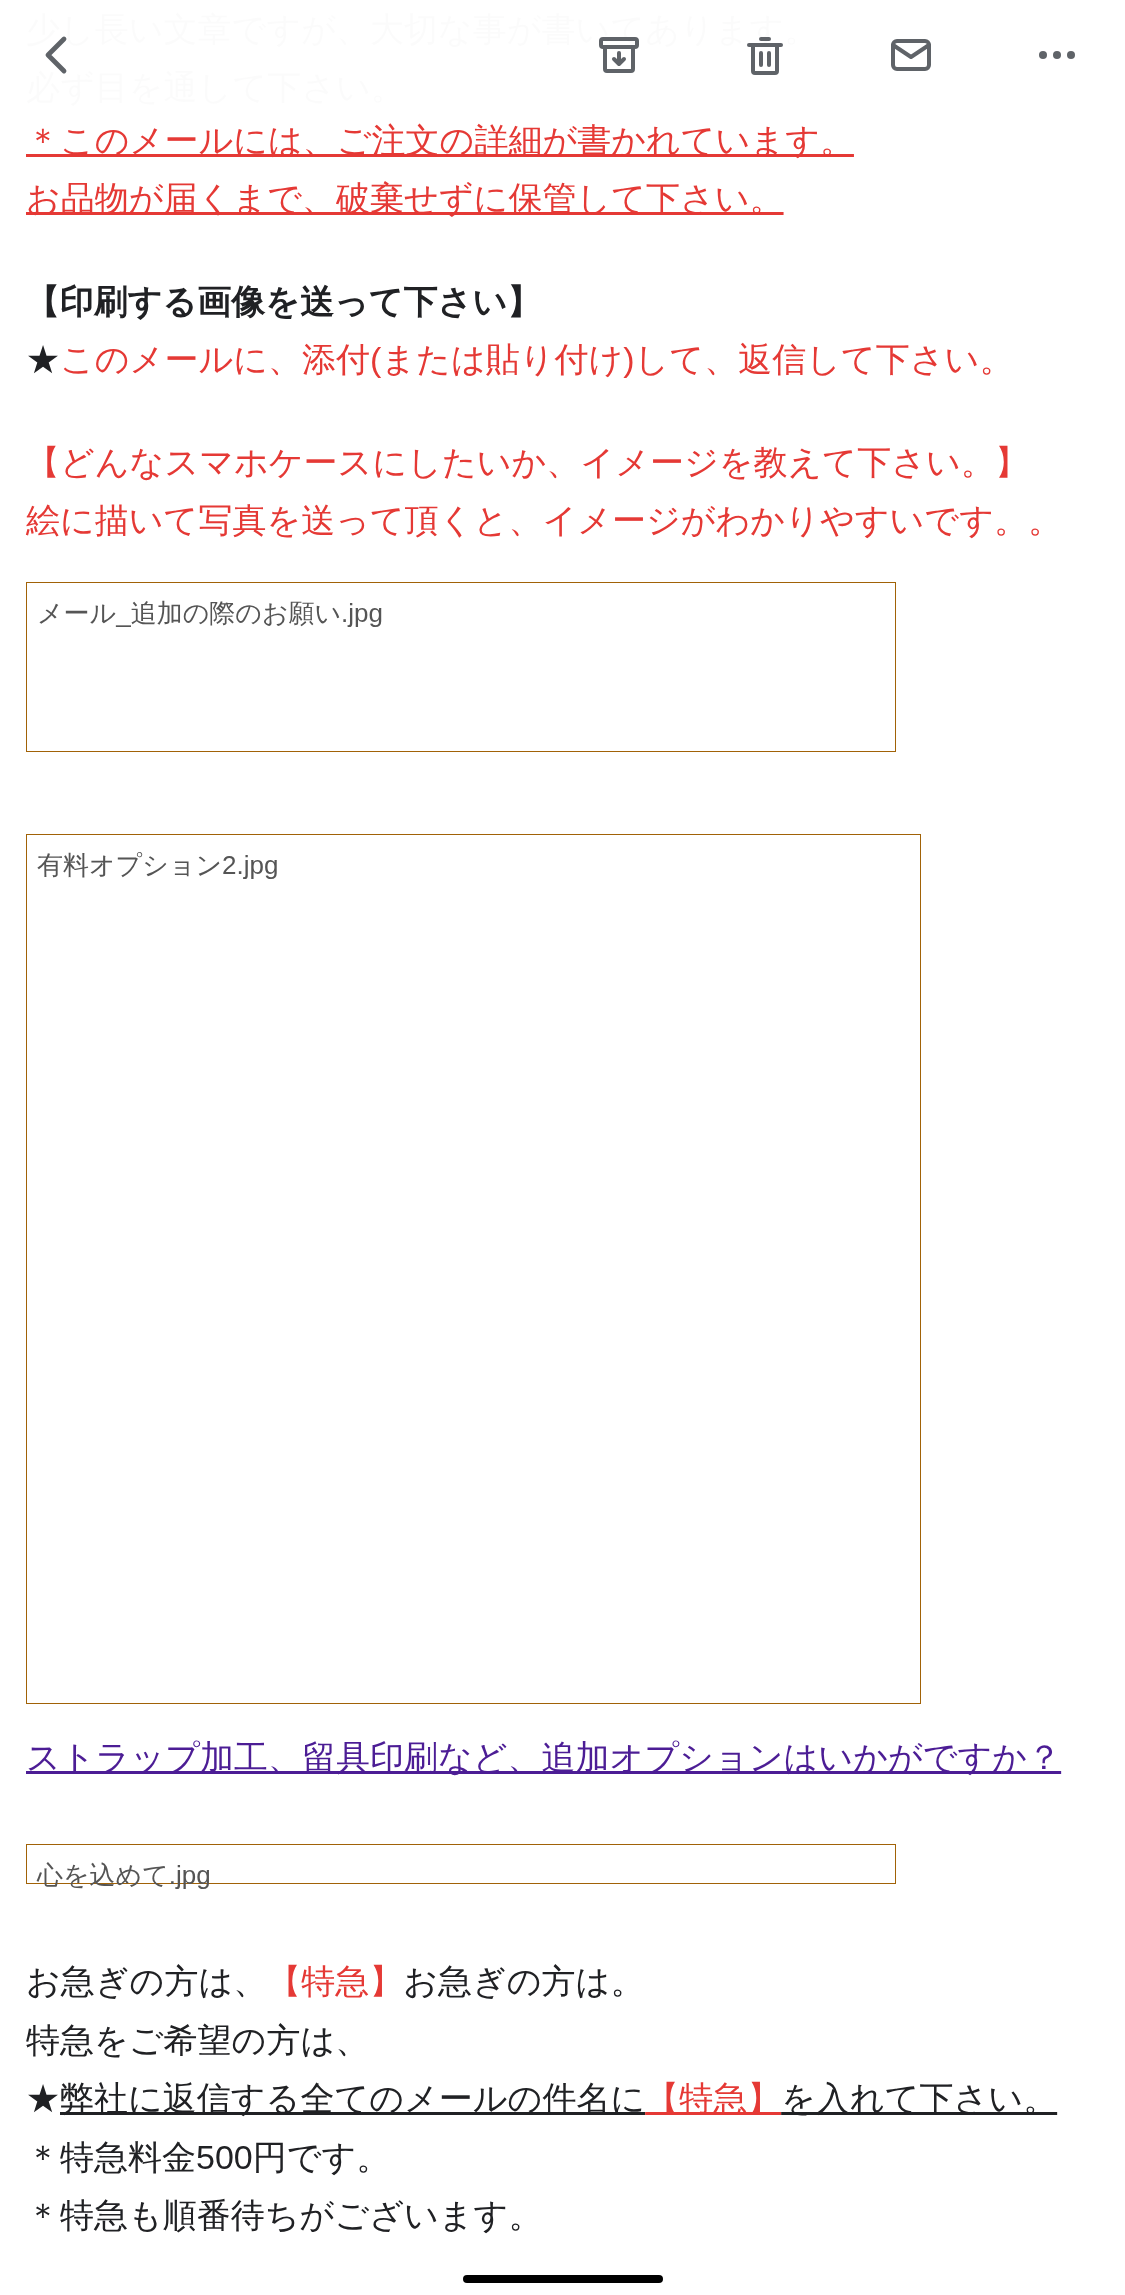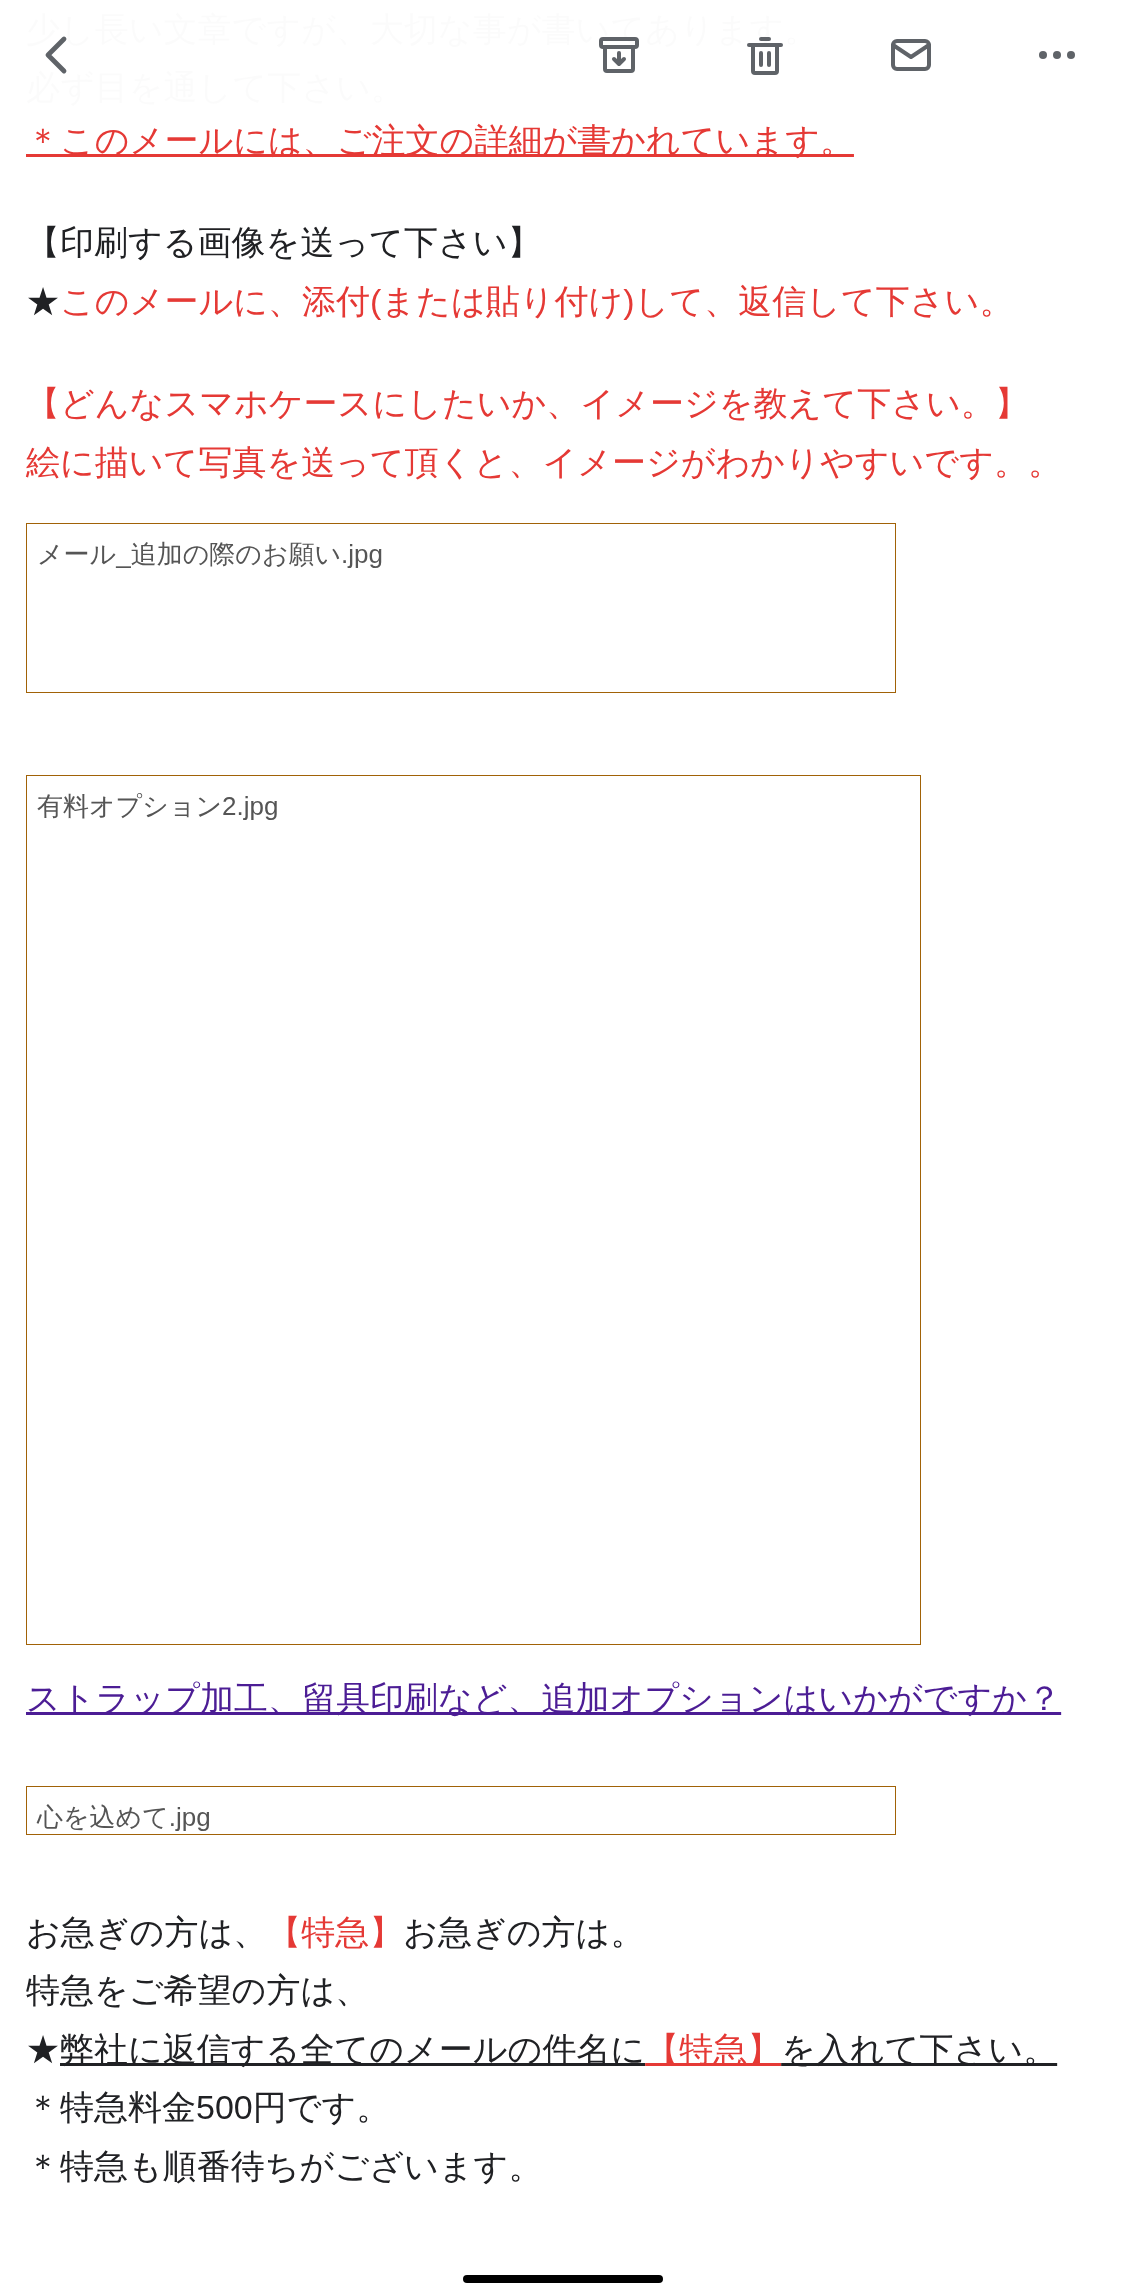--- a/index.html
+++ b/index.html
@@ -42,33 +42,33 @@
       padding: 0 26px;
       font-size: 34px;
       line-height: 1.72;
       color: #202124;
     }
     .faded-behind {
       opacity: 0.22;
     }
     .red { color: #e53935; }
     .underline { text-decoration: underline; }
-    .heading { color: #202124; font-weight: 400; }
+    .heading { color: #202124; font-weight: 700; }
     .star { color: #202124; }
     .attach-box {
       border: 1px solid #a16207;
       margin: 14px 0 24px 0;
       padding: 8px 10px;
       font-size: 26px;
       color: #555;
       background: #fff;
     }
     .attach1 { width: 870px; height: 170px; }
     .attach2 { width: 895px; height: 870px; }
-    .attach3 { width: 870px; height: 49px; }
+    .attach3 { width: 870px; height: 40px; }
     .link-blue { color: #4c1d95; text-decoration: underline; }
     .spacer-sm { height: 18px; }
     .spacer-md { height: 44px; }
     .home-indicator {
       position: absolute;
       bottom: 12px;
       left: 50%;
       transform: translateX(-50%);
       width: 200px;
       height: 8px;
@@ -118,20 +118,21 @@
     </div>
   </div>
 </div>
 
 <div class="content">
   <div class="faded-behind">
     <div>少し長い文章ですが、大切な事が書いてあります。</div>
     <div>必ず目を通して下さい。</div>
   </div>
   <div class="red underline" style="margin-top:-6px;">＊このメールには、ご注文の詳細が書かれています。</div>
+  <div class="red underline">お品物が届くまで、破棄せずに保管して下さい。</div>
 
   <div class="spacer-md"></div>
 
   <div class="heading">【印刷する画像を送って下さい】</div>
   <div><span class="star">★</span><span class="red">このメールに、添付(または貼り付け)して、返信して下さい。</span></div>
 
   <div class="spacer-md"></div>
 
   <div class="red">【どんなスマホケースにしたいか、イメージを教えて下さい。】</div>
   <div class="red">絵に描いて写真を送って頂くと、イメージがわかりやすいです。。</div>

